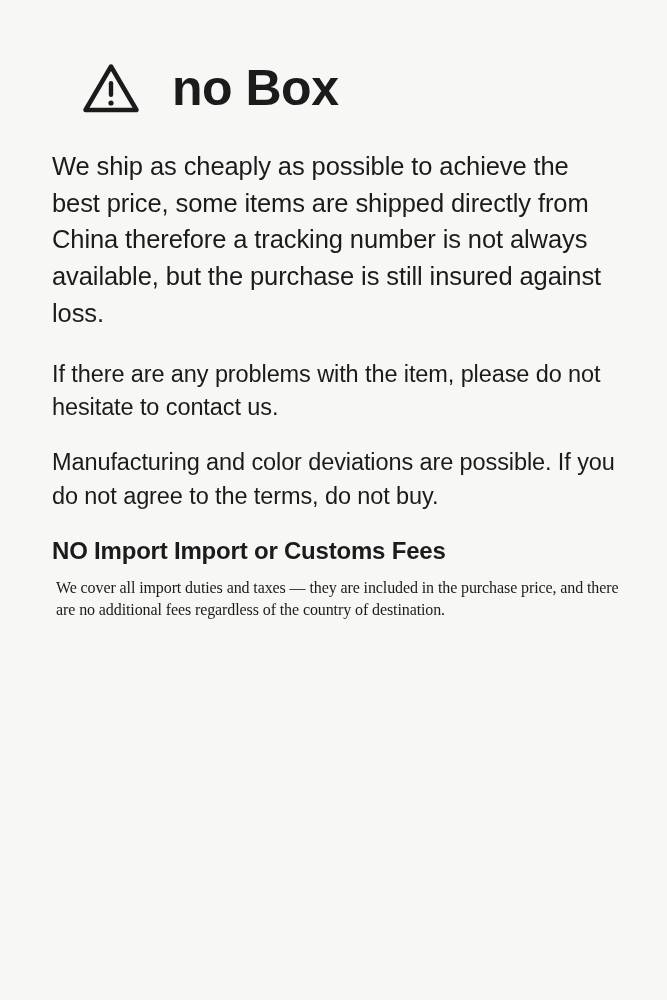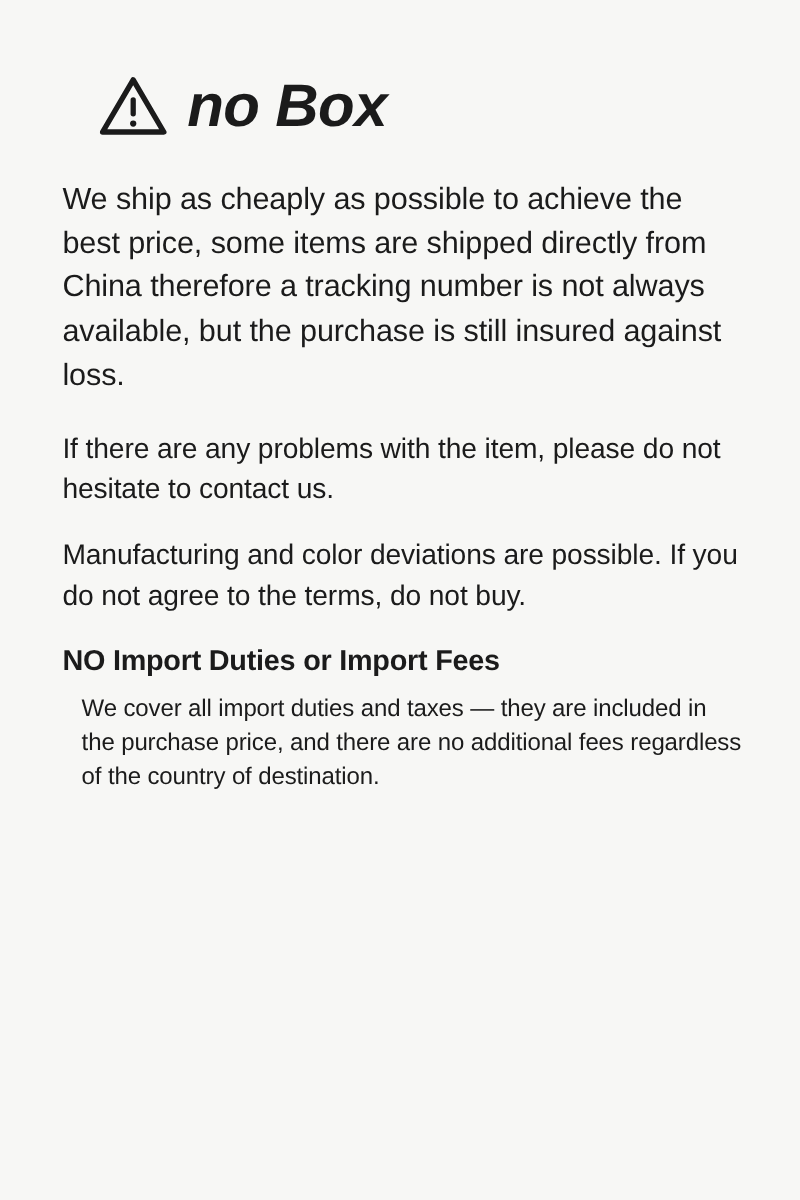--- a/index.html
+++ b/index.html
@@ -17,23 +17,22 @@
   .page {
     box-sizing: border-box;
     width: 667px;
     height: 1000px;
     padding: 62px 48px 0 52px;
     background: #f7f7f5;
   }
   .heading {
     display: flex;
     align-items: center;
-    gap: 16px;
+    gap: 32px;
     margin: 0 0 34px 30px;
-    font-style: italic;
   }
   .warn-icon {
     display: block;
     width: 58px;
     height: 52px;
     flex: 0 0 auto;
   }
   .heading-text {
     font-size: 50px;
     font-weight: bold;
@@ -53,24 +52,25 @@
     margin-bottom: 22px;
   }
   .subhead {
     font-size: 24px;
     font-weight: bold;
     line-height: 1.32;
     margin: 6px 0 10px 0;
     letter-spacing: -0.2px;
   }
   .small {
-    font-size: 20px;
+    font-size: 16px;
     line-height: 1.42;
-    margin: 0 0 12px 16px;
+    margin: 0 0 12px 4px;
     letter-spacing: -0.1px;
+    font-family: Liberation Serif, serif;
   }
   .small.last {
     margin-bottom: 0;
   }
 </style>
 </head>
 <body>
 
 <div class="page">
 
@@ -84,18 +84,18 @@
     </span>
     <span class="heading-text">no Box</span>
   </div>
 
   <p class="para">We ship as cheaply as possible to achieve the best price, some items are shipped directly from China therefore a tracking number is not always available, but the purchase is still insured against loss.</p>
   <p class="para tight">If there are any problems with the item, please do not hesitate to contact us.</p>
   <p class="para tight">Manufacturing and color deviations are possible. If you do not agree to the terms, do not buy.</p>
 
   <div>
     <div class="subhead">
-      <span>NO Import Duties or Import Fees</span><br>
+      <span>NO Import Import or Customs Fees</span><br>
     </div>
     <p class="small">We cover all import duties and taxes — they are included in the purchase price, and there are no additional fees regardless of the country of destination.</p>
   </div>
 
 </div>
 
 </body></html>

